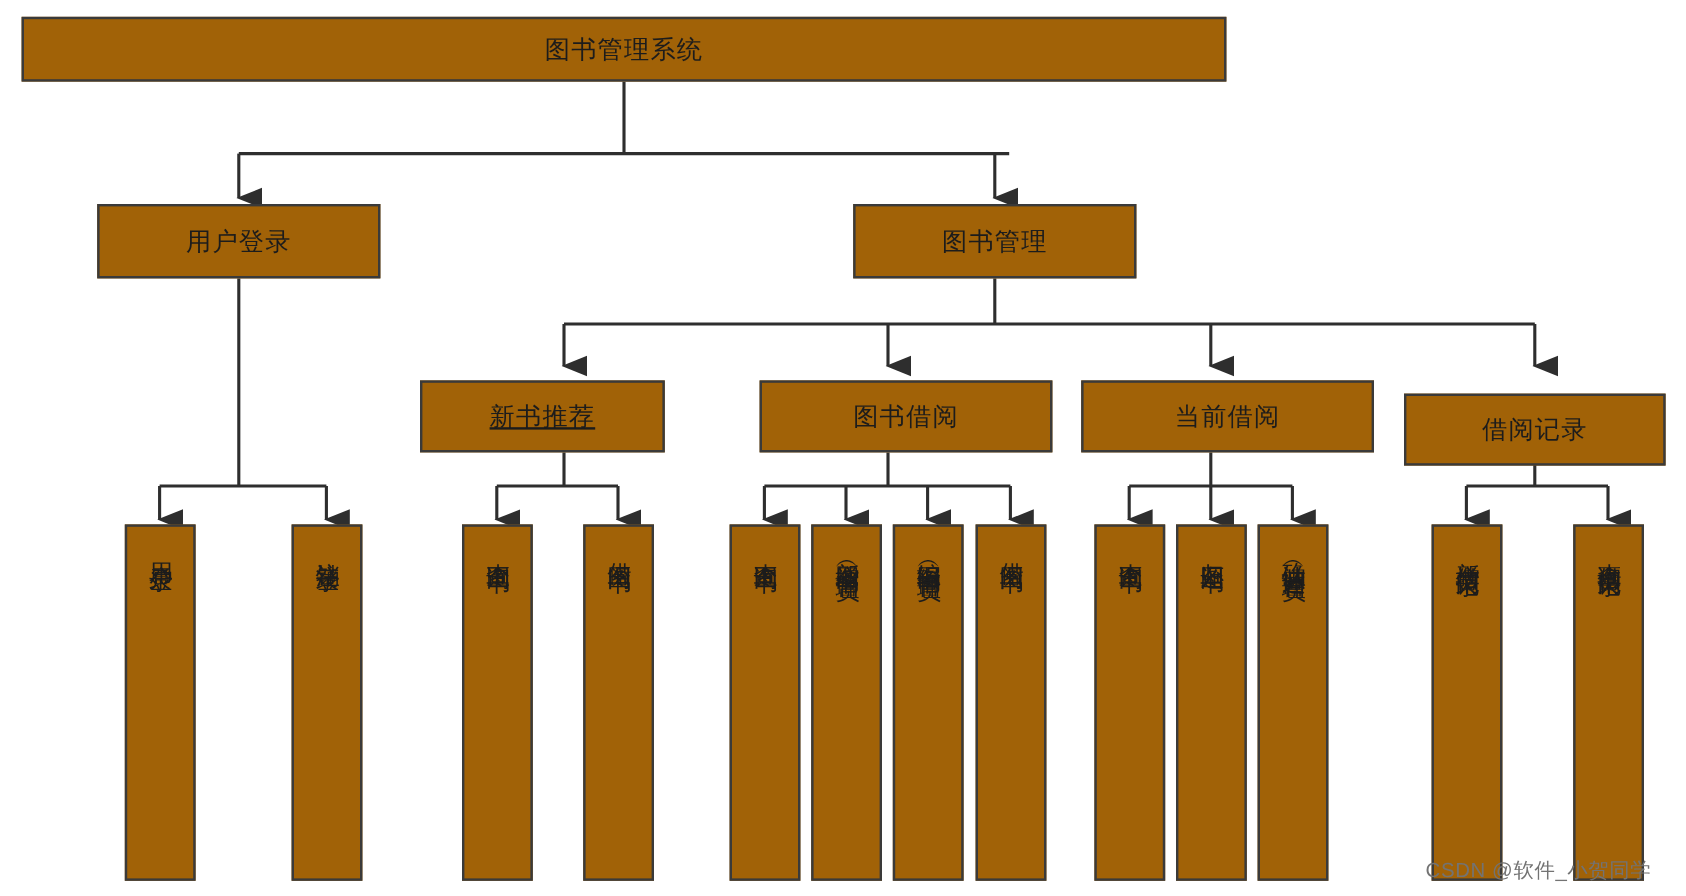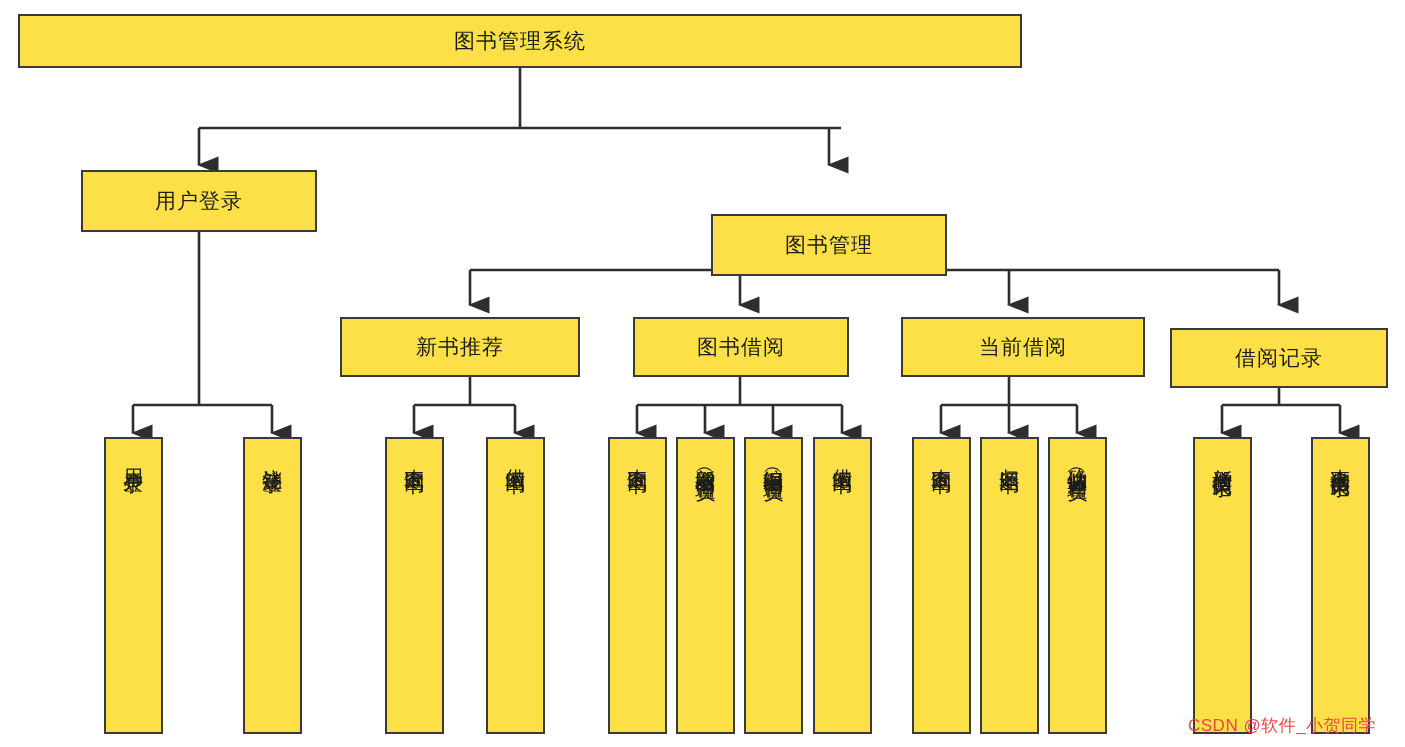--- a/index.html
+++ b/index.html
@@ -14,21 +14,21 @@
     position: relative;
     width: 1405px;
     height: 747px;
     background: #ffffff;
     overflow: hidden;
   }
   .node {
     position: absolute;
     box-sizing: border-box;
     border: 2px solid #3a3a3a;
-    background: #fde047;
+    background: #a16207;
     display: flex;
     align-items: center;
     justify-content: center;
     color: #1c1c1c;
   }
   .node.h {
     font-size: 21px;
     letter-spacing: 1px;
   }
   .node.v {
@@ -54,21 +54,21 @@
     top: 0;
     width: 1405px;
     height: 747px;
     pointer-events: none;
   }
   .watermark {
     position: absolute;
     left: 1188px;
     top: 714px;
     font-size: 17px;
-    color: #ef4444;
+    color: #737373;
     white-space: nowrap;
     letter-spacing: 0.5px;
   }
 </style>
 </head>
 <body>
 
 <div id="canvas">
 
   <svg id="edges" viewBox="0 0 1405 747">
@@ -121,28 +121,28 @@
     </g>
   </svg>
 
   <div class="node h root" style="left:18px; top:14px; width:1004px; height:54px;">
     <span>图书管理系统</span>
   </div>
 
   <div class="node h" style="left:81px; top:170px; width:236px; height:62px;">
     <span>用户登录</span>
   </div>
-  <div class="node h" style="left:711px; top:170px; width:236px; height:62px;margin-top:44px;">
+  <div class="node h" style="left:711px; top:170px; width:236px; height:62px;">
     <span>图书管理</span>
   </div>
 
-  <div class="node h" style="left:340px; top:317px; width:240px; height:60px;">
+  <div class="node h" style="left:350px; top:317px; width:204px; height:60px;text-decoration:underline;">
     <span>新书推荐</span>
   </div>
-  <div class="node h" style="left:633px; top:317px; width:216px; height:60px;">
+  <div class="node h" style="left:633px; top:317px; width:244px; height:60px;">
     <span>图书借阅</span>
   </div>
   <div class="node h" style="left:901px; top:317px; width:244px; height:60px;">
     <span>当前借阅</span>
   </div>
   <div class="node h" style="left:1170px; top:328px; width:218px; height:60px;">
     <span>借阅记录</span>
   </div>
 
   <div class="node v" style="left:104px; top:437px; width:59px; height:297px;">

